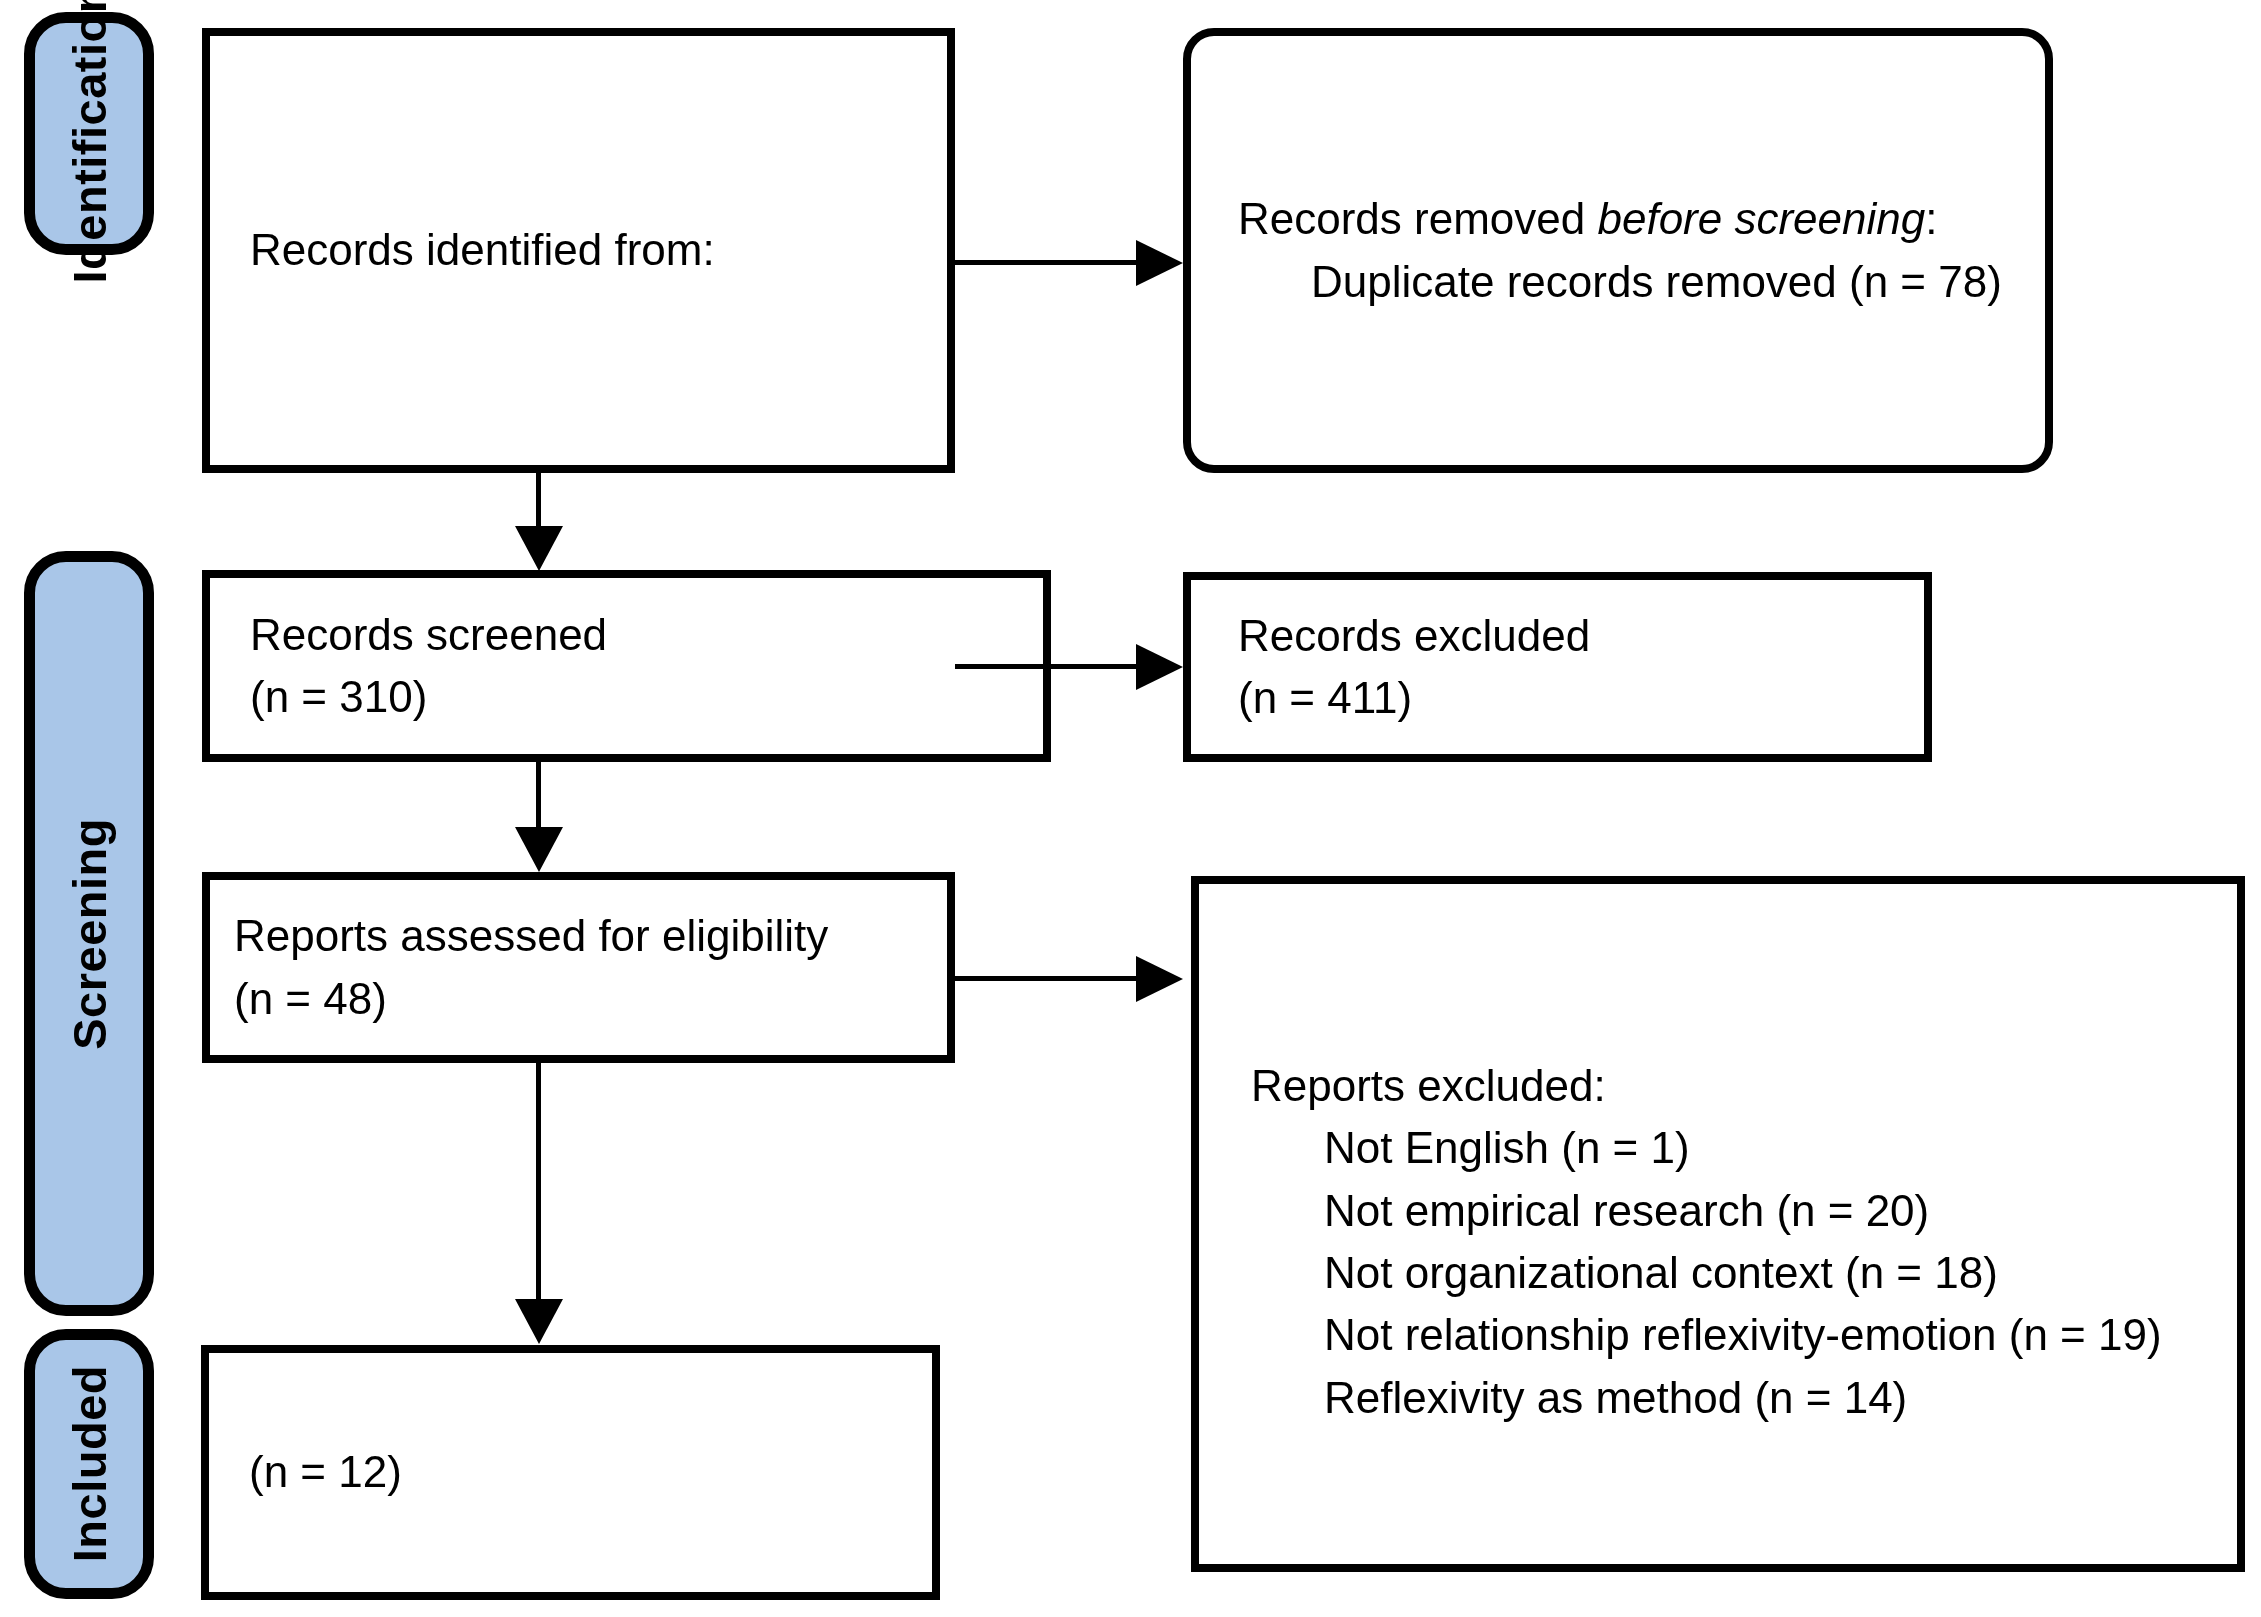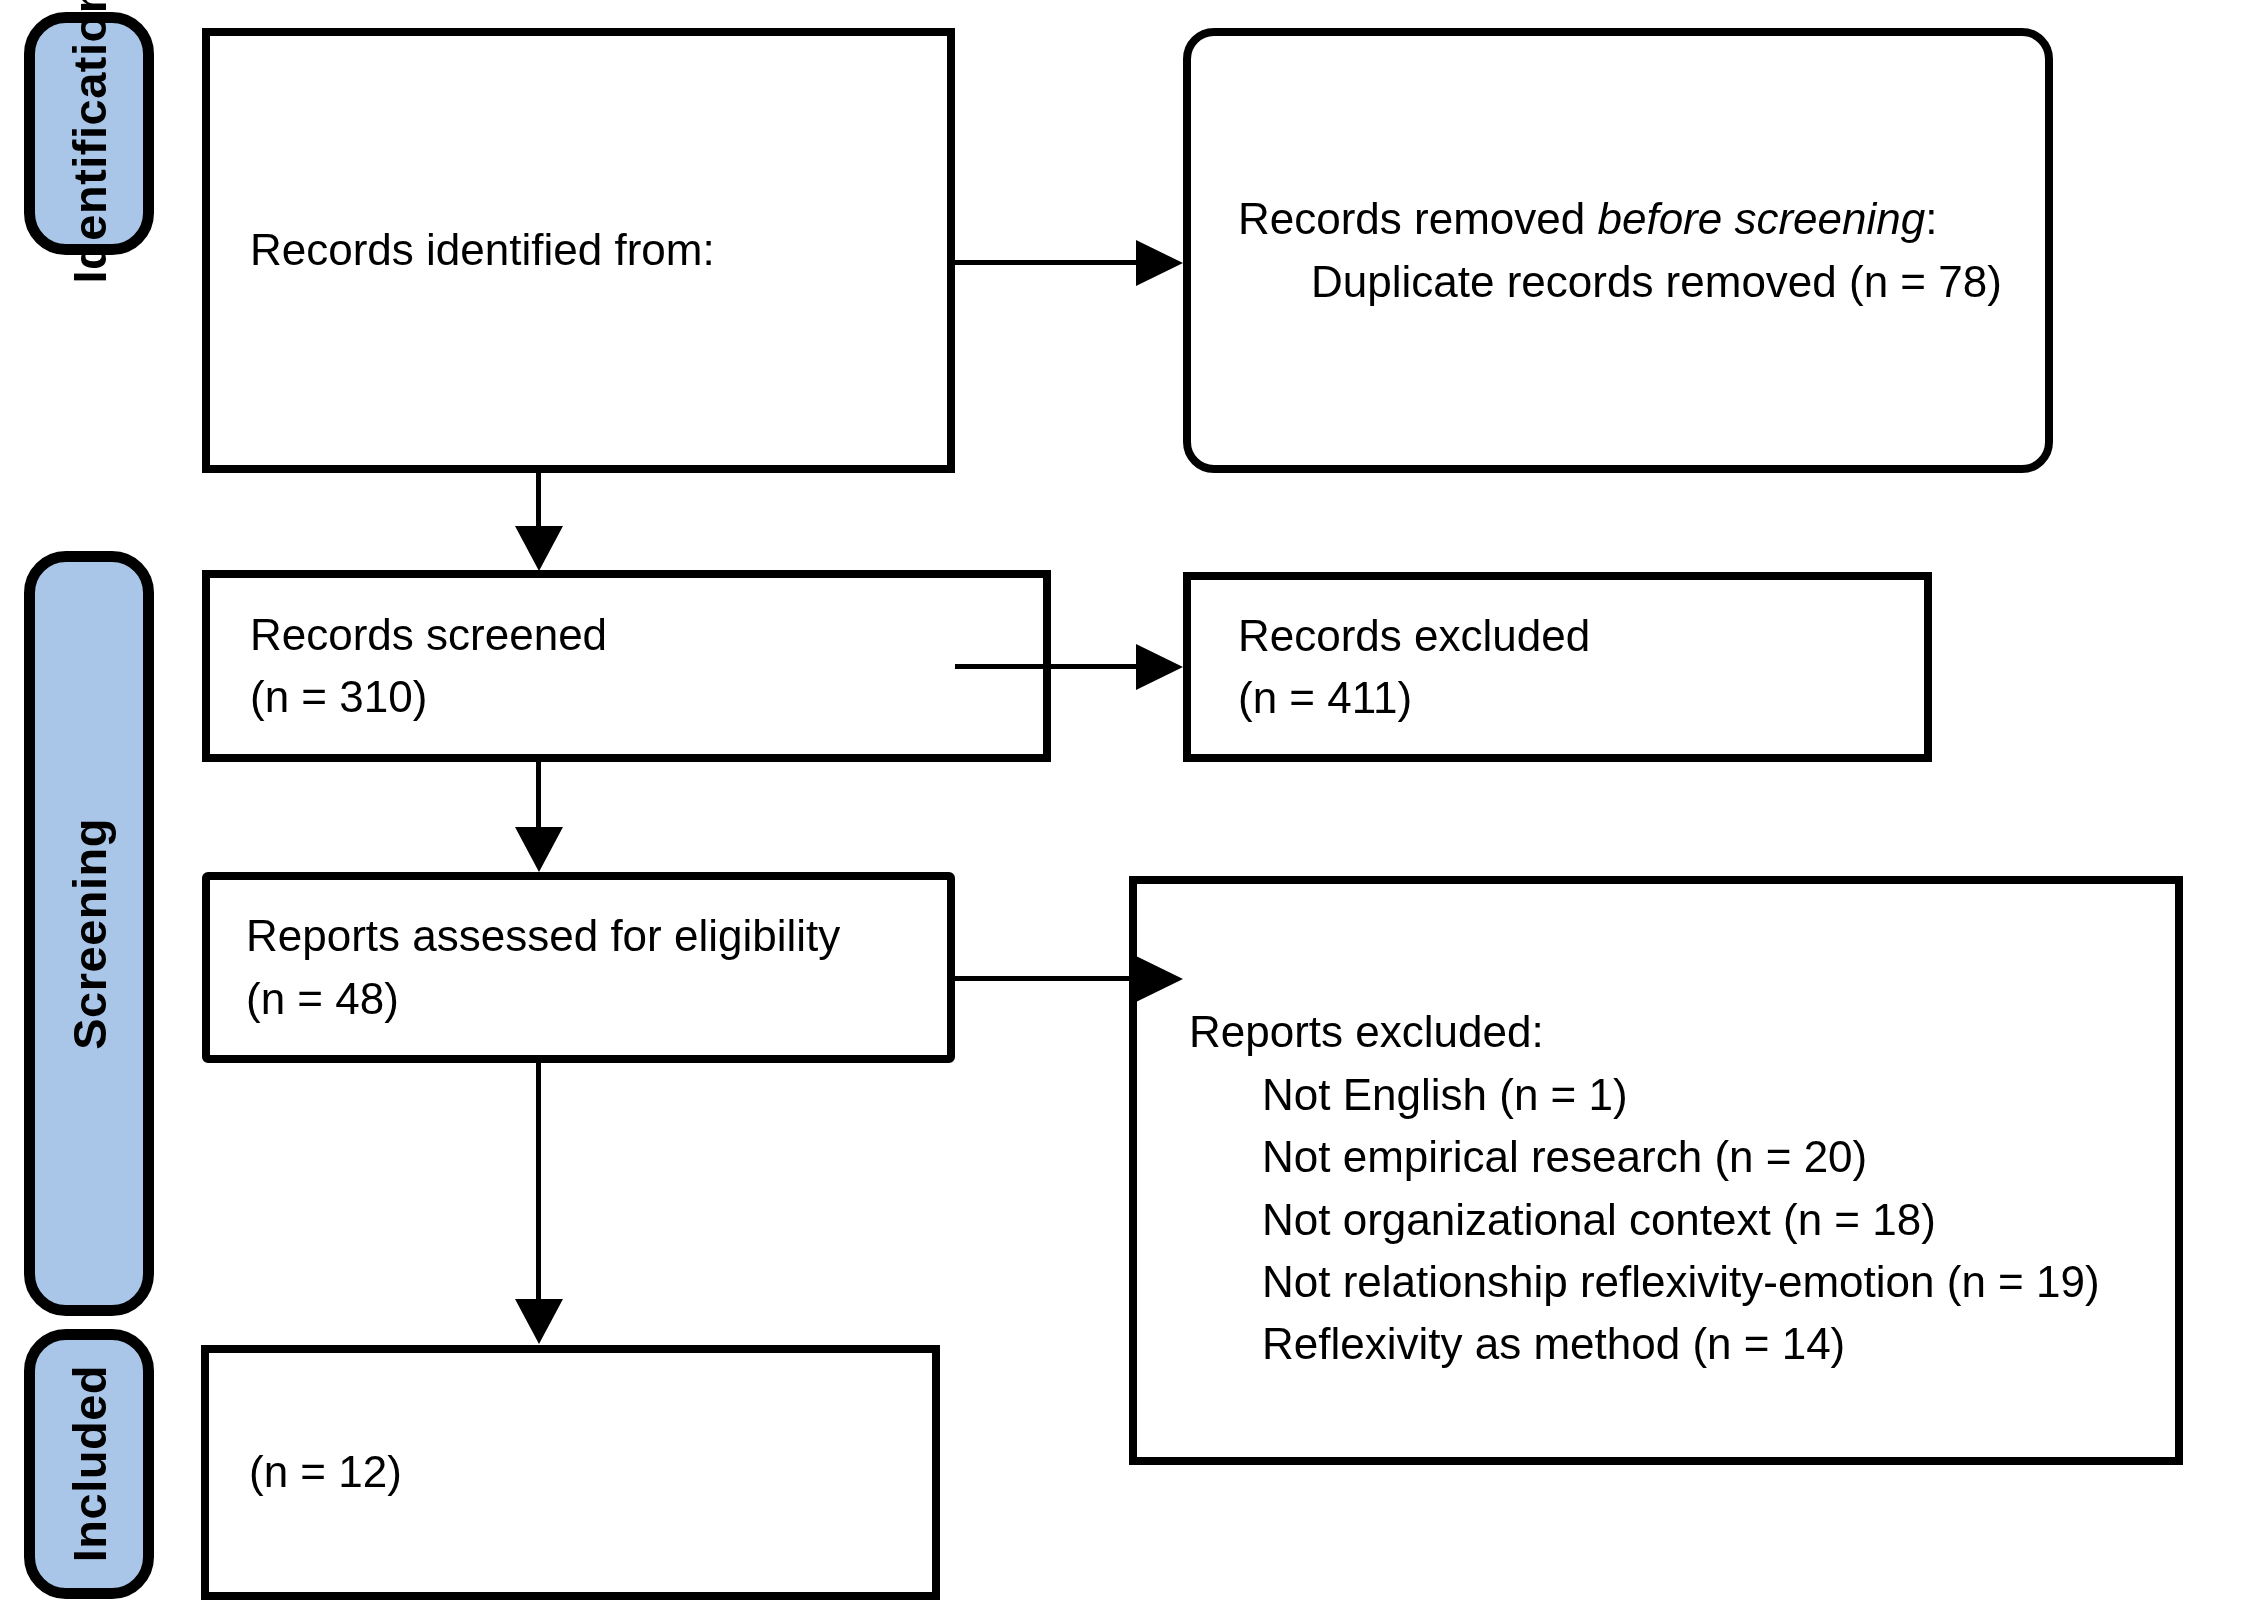--- a/index.html
+++ b/index.html
@@ -54,22 +54,22 @@
     line-height: 1.42;
   }
   .flowbox .line { white-space: nowrap; }
   .indent { padding-left: 73px; }
   .it { font-style: italic; }
 
   #box-identified       { left: 202px;  top: 28px;   width: 753px; height: 445px;  padding-left: 40px; }
   #box-removed          { left: 1183px; top: 28px;   width: 870px; height: 445px;  padding-left: 47px; border-radius: 31px; }
   #box-screened         { left: 202px;  top: 570px; width: 849px; height: 192px;  padding-left: 40px; }
   #box-records-excluded { left: 1183px; top: 572px; width: 749px; height: 190px;  padding-left: 47px; }
-  #box-assessed         { left: 202px;  top: 872px; width: 753px; height: 191px;  padding-left: 36px; border-radius: 6px; }
-  #box-reports-excluded { left: 1129px; top: 876px; width: 1054px; height: 589px; padding-left: 52px; padding-top: 36px; }
+  #box-assessed         { left: 202px;  top: 872px; width: 753px; height: 191px;  padding-left: 24px; }
+  #box-reports-excluded { left: 1191px; top: 876px; width: 1054px; height: 696px; padding-left: 52px; padding-top: 36px; }
   #box-included-studies { left: 201px;  top: 1345px; width: 739px; height: 255px;  padding-left: 40px; }
 
   
   .hline, .vline {
     position: absolute;
     background: #000000;
   }
   .tri-right {
     position: absolute;
     width: 0; height: 0;

